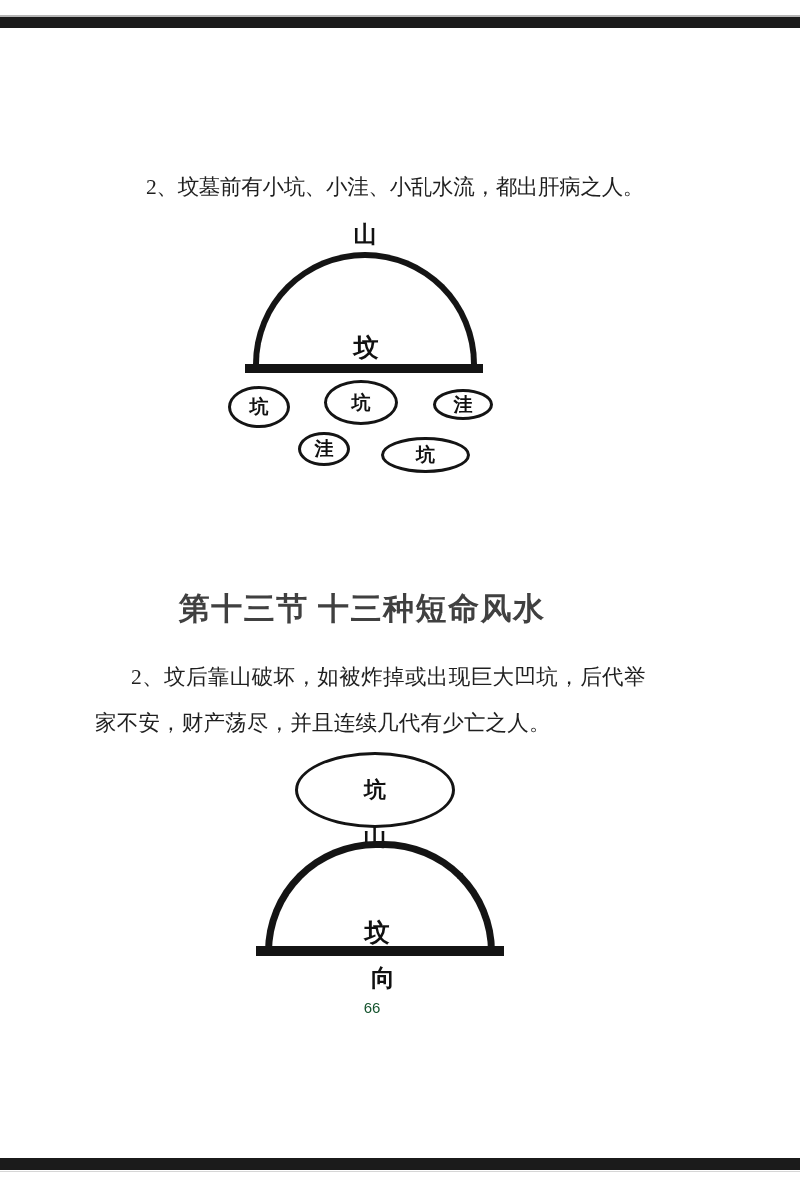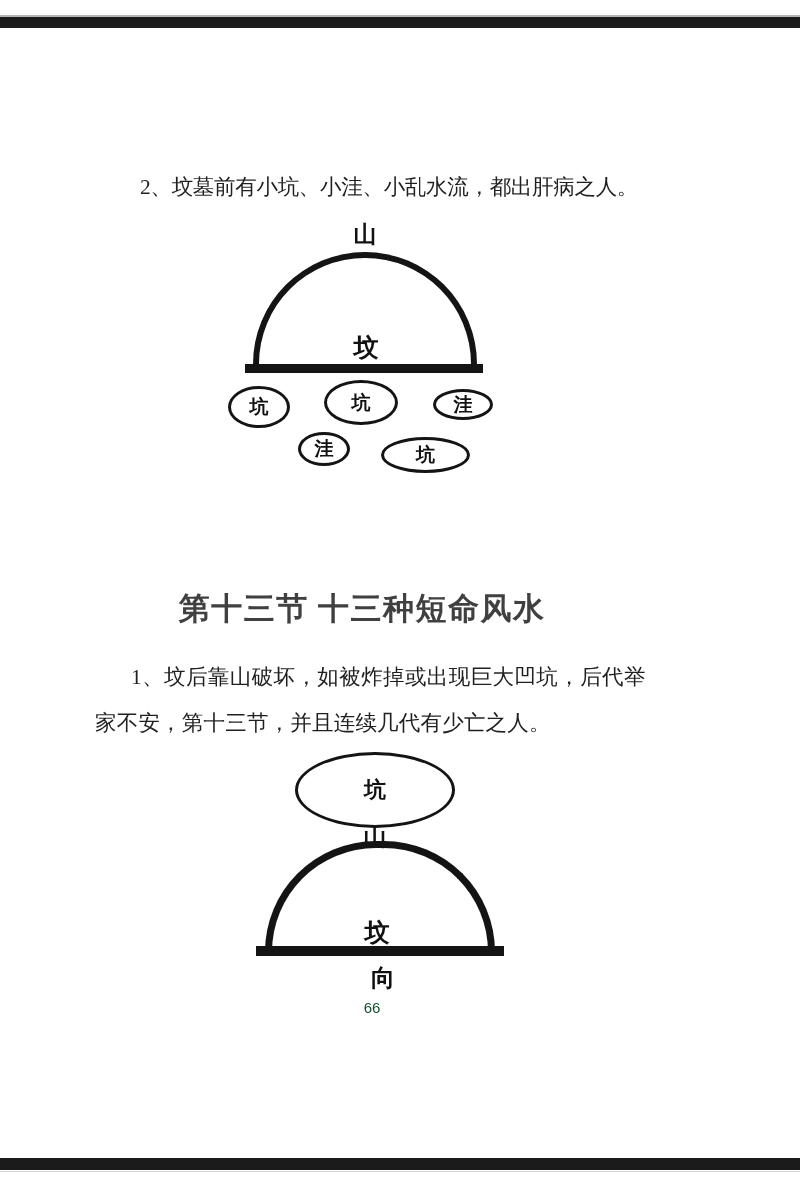--- a/index.html
+++ b/index.html
@@ -21,39 +21,39 @@
            transform:translateX(-50%);color:#14532d;}
 </style>
 </head>
 <body>
 
 <div class="scan-line" style="top:15px;height:2px;"></div>
 <div class="scan-band" style="top:17px;height:11px;"></div>
 <div class="scan-band" style="top:1158px;height:12px;"></div>
 <div class="scan-line" style="top:1171px;height:1px;background:#d6d6d6;"></div>
 
-<div class="para" style="left:140px;top:172px;">2、坟墓前有小坑、小洼、小乱水流，都出肝病之人。</div>
+<div class="para" style="left:146px;top:172px;">2、坟墓前有小坑、小洼、小乱水流，都出肝病之人。</div>
 
 <div>
   <div class="glyph" style="left:365px;top:219px;font-size:23px;">山</div>
   <div class="dome" style="left:253px;top:252px;width:224px;height:114px;border-radius:112px 112px 0 0;"></div>
   <div class="glyph" style="left:366px;top:331px;font-size:25px;">坟</div>
   <div class="baseline" style="left:245px;top:364px;width:238px;height:9px;"></div>
 
   <div class="pit" style="left:228px;top:386px;width:62px;height:42px;">坑</div>
   <div class="pit" style="left:324px;top:380px;width:74px;height:45px;">坑</div>
   <div class="pit" style="left:433px;top:389px;width:60px;height:31px;">洼</div>
   <div class="pit" style="left:298px;top:432px;width:52px;height:34px;">洼</div>
   <div class="pit" style="left:381px;top:437px;width:89px;height:36px;">坑</div>
 </div>
 
 <div class="heading" style="left:362px;top:588px;transform:translateX(-50%);">第十三节  十三种短命风水</div>
 
-<div class="para" style="left:131px;top:662px;letter-spacing:0.4px;">1、坟后靠山破坏，如被炸掉或出现巨大凹坑，后代举</div>
-<div class="para" style="left:95px;top:708px;letter-spacing:0.2px;">家不安，第十三节，并且连续几代有少亡之人。</div>
+<div class="para" style="left:131px;top:662px;letter-spacing:0.4px;">2、坟后靠山破坏，如被炸掉或出现巨大凹坑，后代举</div>
+<div class="para" style="left:95px;top:708px;letter-spacing:0.2px;">家不安，财产荡尽，并且连续几代有少亡之人。</div>
 
 <div>
   <div class="pit" style="left:295px;top:752px;width:160px;height:76px;font-size:22px;">坑</div>
   <div class="glyph" style="left:375px;top:822px;font-size:23px;">山</div>
   <div class="dome" style="left:265px;top:841px;width:230px;height:111px;border-width:7px;border-radius:115px 115px 0 0;"></div>
   <div class="glyph" style="left:377px;top:916px;font-size:25px;">坟</div>
   <div class="baseline" style="left:256px;top:946px;width:248px;height:10px;"></div>
   <div class="glyph" style="left:383px;top:962px;font-size:24px;">向</div>
 </div>
 

